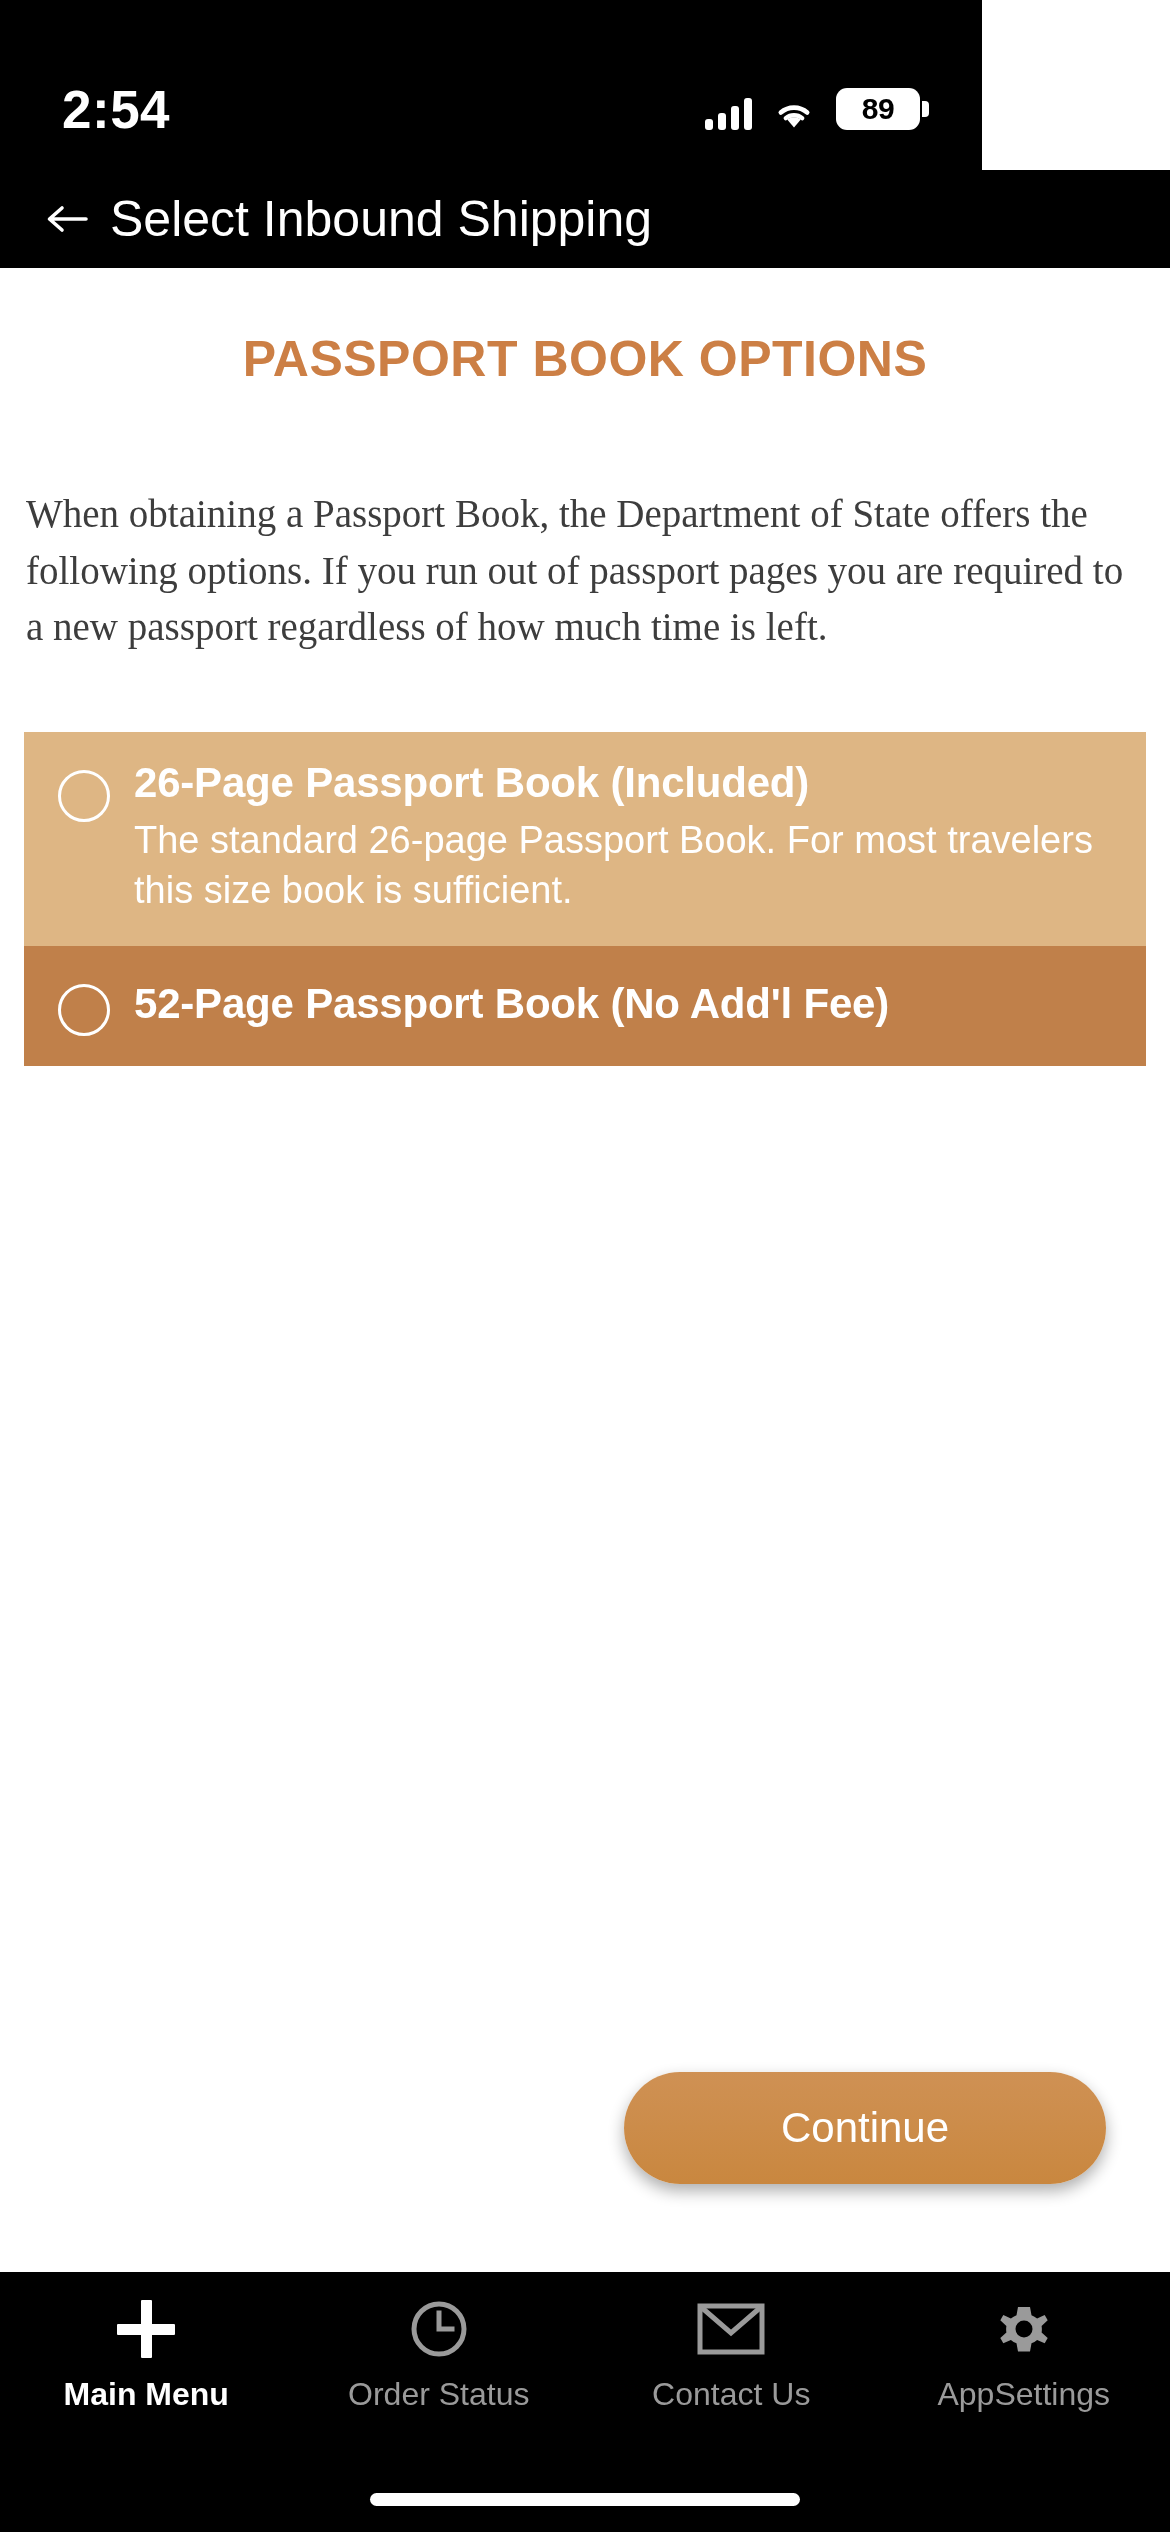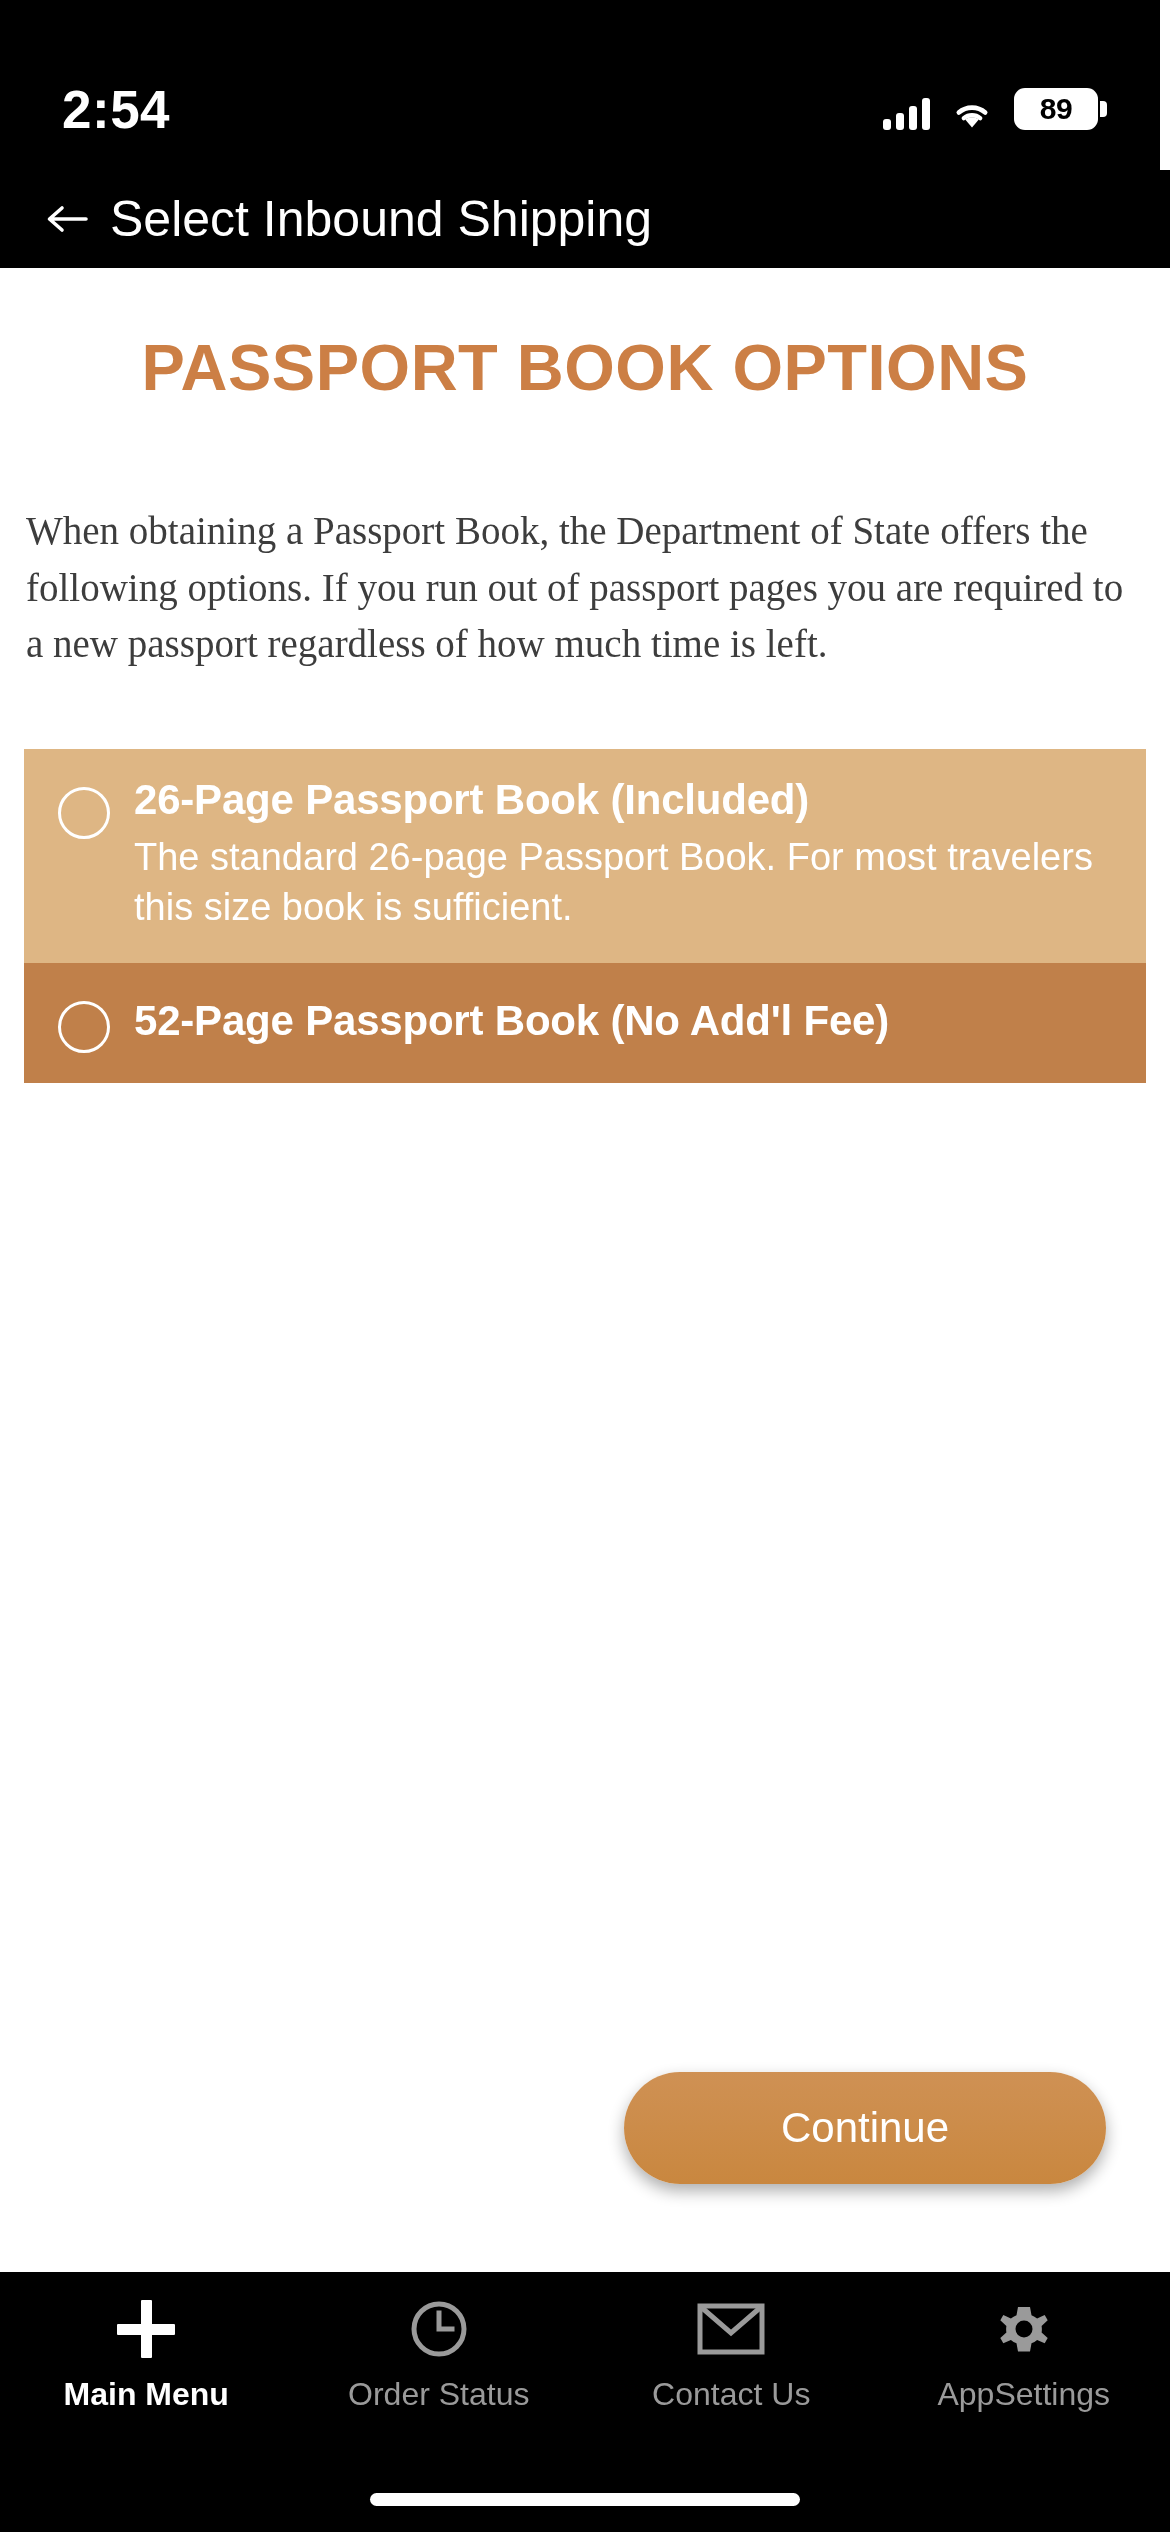--- a/index.html
+++ b/index.html
@@ -6,21 +6,21 @@
   html, body {
     width:1170px; height:2532px;
     background:#ffffff;
     font-family:"Liberation Sans", sans-serif;
     overflow:hidden;
   }
   .phone { position:relative; width:1170px; height:2532px; background:#ffffff; }
 
   
   .statusbar {
-    position:absolute; top:0; left:0; width:1160px; height:170px;
+    position:absolute; top:0; left:0; width:982px; height:170px;
     background:#000000;
     display:flex; align-items:center; justify-content:space-between;
     padding:48px 62px 0 62px;
   }
   .sb-time {
     color:#ffffff; font-size:53px; font-weight:600; letter-spacing:0.5px;
     line-height:1;
   }
   .sb-right { display:flex; align-items:flex-end; gap:22px; }
   .sb-signal { display:flex; align-items:flex-end; gap:5px; height:32px; }
@@ -56,21 +56,21 @@
     cursor:pointer;
   }
   .nav-title { color:#ffffff; font-size:50px; font-weight:400; line-height:1; }
 
   
   .content { position:absolute; top:268px; left:0; width:1170px; bottom:260px; background:#ffffff; }
 
   .page-title {
     text-align:center;
     color:#cc7f45;
-    font-size:65px; font-weight:700;
+    font-size:50px; font-weight:700;
     letter-spacing:0.5px;
     margin-top:62px;
   }
 
   .intro {
     margin:98px 26px 0 26px;
     color:#3d3d3d;
     font-size:39px;
     line-height:1.45;
     font-weight:400;

